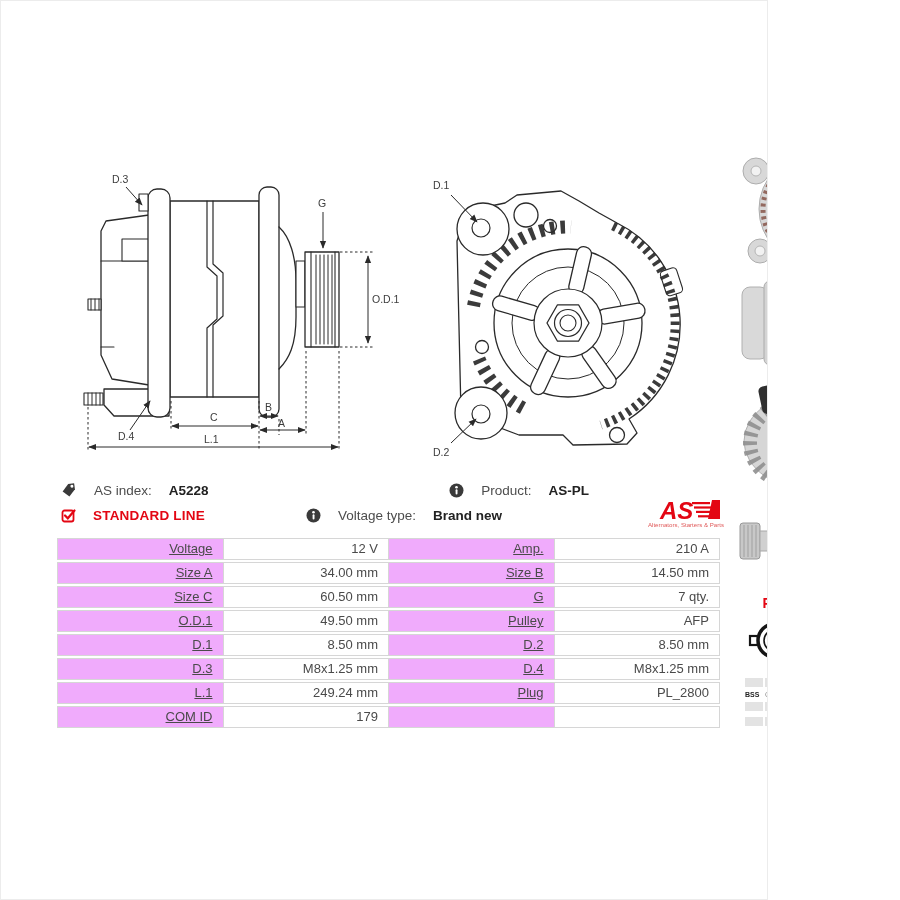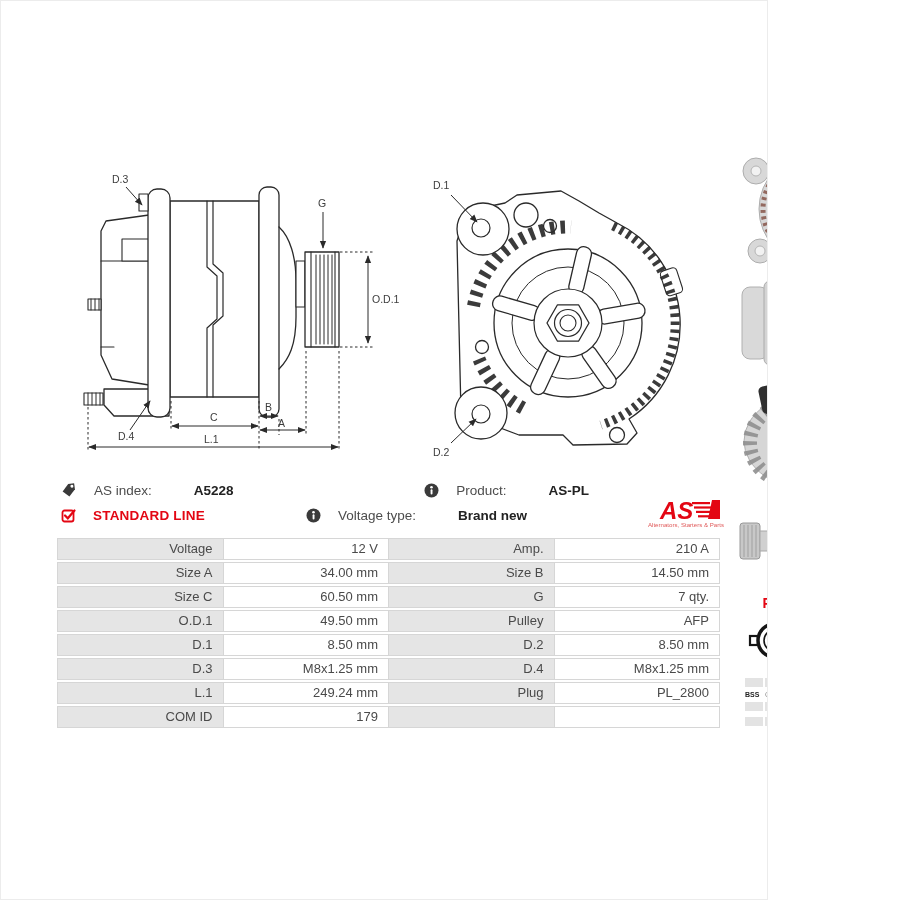--- a/index.html
+++ b/index.html
@@ -3,30 +3,30 @@
 <meta charset="utf-8">
 <style>
   html,body{margin:0;padding:0;background:#fff;}
   .page{position:relative;width:768px;height:900px;background:#fff;overflow:hidden;
         font-family:"Liberation Sans",sans-serif;border:1px solid #ececec;box-sizing:border-box;}
   .abs{position:absolute;}
 
   
   .info-item{position:absolute;display:flex;align-items:center;gap:17px;height:18px;
              font-size:13.5px;color:#4d4d4d;white-space:nowrap;}
-  .info-item .bold{font-weight:bold;color:#222;margin-left:25px;}
+  .info-item .bold{font-weight:bold;color:#222;}
   .std-line{font-weight:bold;color:#e30613;letter-spacing:.2px;}
 
   
   .spec{position:absolute;left:56px;top:537px;width:666px;display:flex;flex-direction:column;gap:2px;}
   .srow{display:flex;height:22px;}
   .cell{box-sizing:border-box;width:25%;height:22px;border:1px solid #d6d6d6;
         font-size:13px;line-height:20px;color:#4a4a4a;text-align:right;padding:0 10px 0 0;}
   .cell + .cell{margin-left:-1px;}
-  .lab{background:#e5e5e5;}
+  .lab{background:#f0abfc;text-decoration:underline;}
   .val{background:#ffffff;}
 
   
   .plug-name{position:absolute;left:744px;top:594px;width:92px;text-align:center;
              font-size:14px;font-weight:bold;color:#e30613;}
   .conn-type{position:absolute;left:744px;top:654px;width:92px;text-align:center;
              font-size:15px;font-weight:bold;color:#1f1f1f;}
   .legend{position:absolute;left:744px;top:676px;width:96px;}
   .lrow{display:flex;gap:2px;align-items:center;height:10px;margin-bottom:2px;}
   .lrow .lkey{width:18px;height:9px;background:#e3e3e3;}

